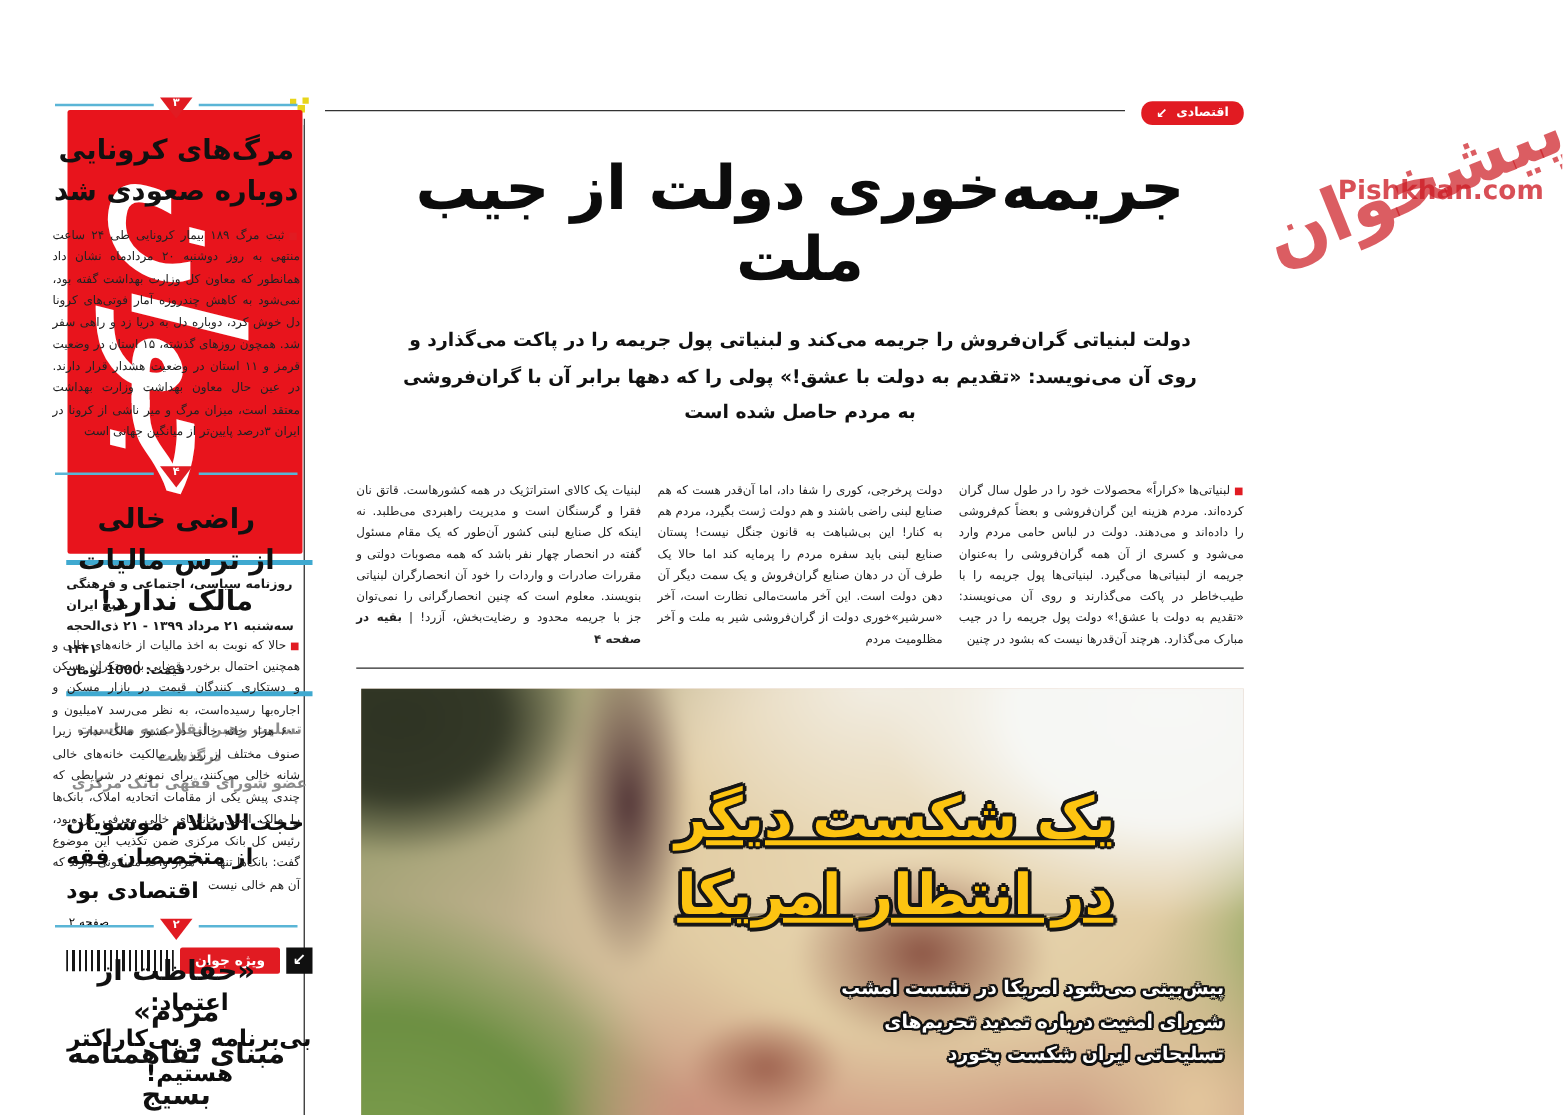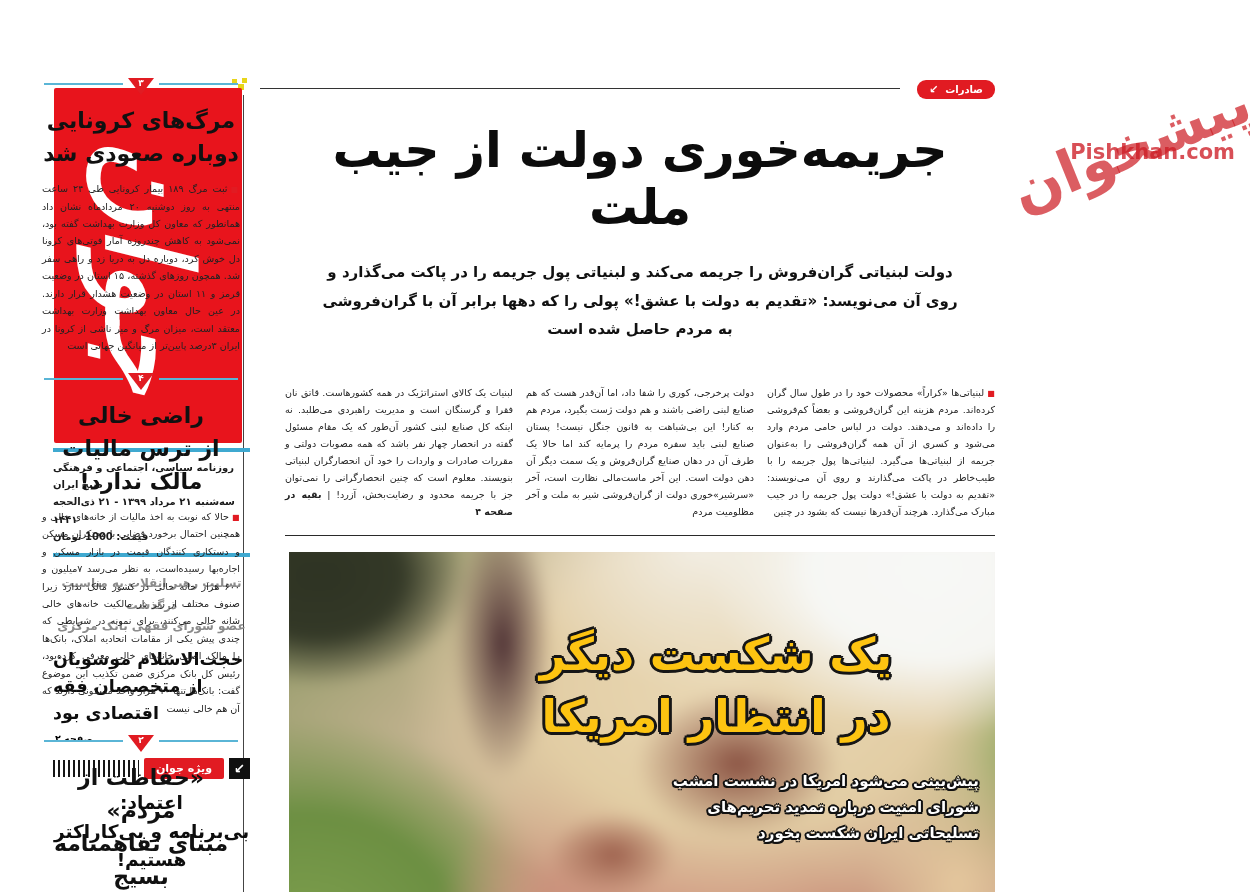--- a/index.html
+++ b/index.html
@@ -59,36 +59,36 @@
       radial-gradient(ellipse 420px 300px at 63% 30%, #ead9b6 0%, #e2cda4 48%, rgba(226,205,164,0) 80%),
       radial-gradient(ellipse 120px 170px at 93% 72%, #e4c79d 0%, rgba(228,199,157,0) 80%),
       radial-gradient(ellipse 300px 300px at 56% 92%, #d59d86 0%, #ca927c 55%, rgba(202,146,124,0) 88%),
       radial-gradient(ellipse 180px 200px at 100% 42%, #6f9a45 0%, rgba(111,154,69,0) 75%),
       radial-gradient(ellipse 280px 240px at 4% 85%, #7fa04f 0%, #6c8f42 55%, rgba(108,143,66,0) 95%),
       radial-gradient(ellipse 150px 210px at 24% 100%, #d3cec2 0%, rgba(211,206,194,0) 80%),
       linear-gradient(135deg, #87955f 0%, #c4b391 30%, #d8b294 60%, #c2987f 100%);
   }
   .photo-headline { position:absolute; top:72px; right:40px; left:188px; text-align:center; color:#fdc411;
       font-size:45px; font-weight:bold; line-height:1.38; white-space:pre-line;
-      text-shadow:2px 2px 0 #161616,-2px 2px 0 #161616,2px -2px 0 #161616,-2px -2px 0 #161616,0 3px 0 #161616,0 -3px 0 #161616,3px 0 0 #161616,-3px 0 0 #161616; }
-  .photo-caption { position:absolute; top:216px; right:16px; text-align:right; color:#fff; font-size:15px; font-weight:bold;
+      text-shadow:2px 2px 0 #161616,-2px 2px 0 #161616,2px -2px 0 #161616,-2px -2px 0 #161616,0 3px 0 #161616,0 -3px 0 #161616,3px 0 0 #161616,-3px 0 0 #161616;text-decoration:underline; }
+  .photo-caption { position:absolute; top:226px; right:16px; text-align:right; color:#fff; font-size:15px; font-weight:bold;
       line-height:1.75; white-space:pre-line;
       text-shadow:1.5px 1.5px 0 #111,-1.5px 1.5px 0 #111,1.5px -1.5px 0 #111,-1.5px -1.5px 0 #111,0 2px 0 #111,0 -2px 0 #111,2px 0 0 #111,-2px 0 0 #111; }
 
   
   .rightcol { position:absolute; top:0; right:1000px; left:53px; width:197px; right:1000px; }
   .rightcol { right:auto; left:53px; }  
   .logo-box { position:relative; margin:88px 8px 0 1px; height:355px; background:#e8141c; border-radius:2px; overflow:hidden; }
   .logo-text { position:absolute; top:50%; left:50%; transform:translate(-50%,-50%) rotate(90deg);
       color:#fff; font-size:118px; font-weight:bold; white-space:nowrap; font-style:italic; }
   .blue-rule { height:4px; background:#3fa9d0; margin:5px 0; }
   .mast-info { text-align:left; font-weight:bold; color:#1a1a1a; font-size:10px; line-height:1.72; padding:2px 0 3px; }
   .teaser-kicker { text-align:center; color:#8c8c8c; font-size:12px; font-weight:bold; line-height:1.8; margin-top:16px; white-space:pre-line; }
   .teaser-headline { text-align:left; color:#0d0d0d; font-size:17.5px; font-weight:bold; line-height:1.55; margin-top:8px; white-space:pre-line; }
-  .teaser-page { text-align:left; font-size:9.5px; font-weight:bold; margin:6px 2px 0; }
+  .teaser-page { text-align:left; font-size:9.5px; font-weight:normal; margin:6px 2px 0; }
   .label-row { display:flex; align-items:center; gap:5px; margin-top:14px; height:21px; }
   .arrowbox { width:21px; height:21px; background:#101010; color:#fff; display:flex; align-items:center; justify-content:center;
       font-size:13px; font-weight:bold; flex:0 0 auto; }
   .redlabel { background:#e11b22; color:#fff; font-size:11px; font-weight:bold; padding:4px 0; width:80px; text-align:center;
       border-radius:2px; flex:0 0 auto; }
   .barcode { flex:1; height:17px; background:repeating-linear-gradient(90deg,#161616 0 1.8px,#fff 1.8px 5px); }
   .rc-headline { text-align:center; color:#0d0d0d; font-weight:bold; font-size:18.5px; line-height:1.55; margin-top:10px; white-space:pre-line; }
 </style>
 </head>
 <body>
@@ -130,21 +130,21 @@
       <div class="barcode"></div>
     </div>
     <div class="rc-headline">اعتماد:
 بی‌برنامه و بی‌کاراکتر هستیم!</div>
 
   </div>
 
   <div class="center">
     <div class="section-label-row">
       <span class="section-label">
-        <span>صادرات</span>
+        <span>اقتصادی</span>
         <span class="arr">↙</span>
       </span>
     </div>
     <h1 class="lead-headline">جریمه‌خوری دولت از جیب ملت</h1>
     <div class="lead-subhead">دولت لبنیاتی گران‌فروش را جریمه می‌کند و لبنیاتی پول جریمه را در پاکت می‌گذارد و روی آن می‌نویسد: «تقدیم به دولت با عشق!» پولی را که دهها برابر آن با گران‌فروشی به مردم حاصل شده است</div>
     <div class="lead-cols">
       <div class="lead-col">
         <span class="bullet">■</span><span>لبنیاتی‌ها «کراراً» محصولات خود را در طول سال گران کرده‌اند. مردم هزینه این گران‌فروشی و بعضاً کم‌فروشی را داده‌اند و می‌دهند. دولت در لباس حامی مردم وارد می‌شود و کسری از آن همه گران‌فروشی را به‌عنوان جریمه از لبنیاتی‌ها می‌گیرد. لبنیاتی‌ها پول جریمه را با طیب‌خاطر در پاکت می‌گذارند و روی آن می‌نویسند: «تقدیم به دولت با عشق!» دولت پول جریمه را در جیب مبارک می‌گذارد. هرچند آن‌قدرها نیست که بشود در چنین</span>
       </div>
       <div class="lead-col">

